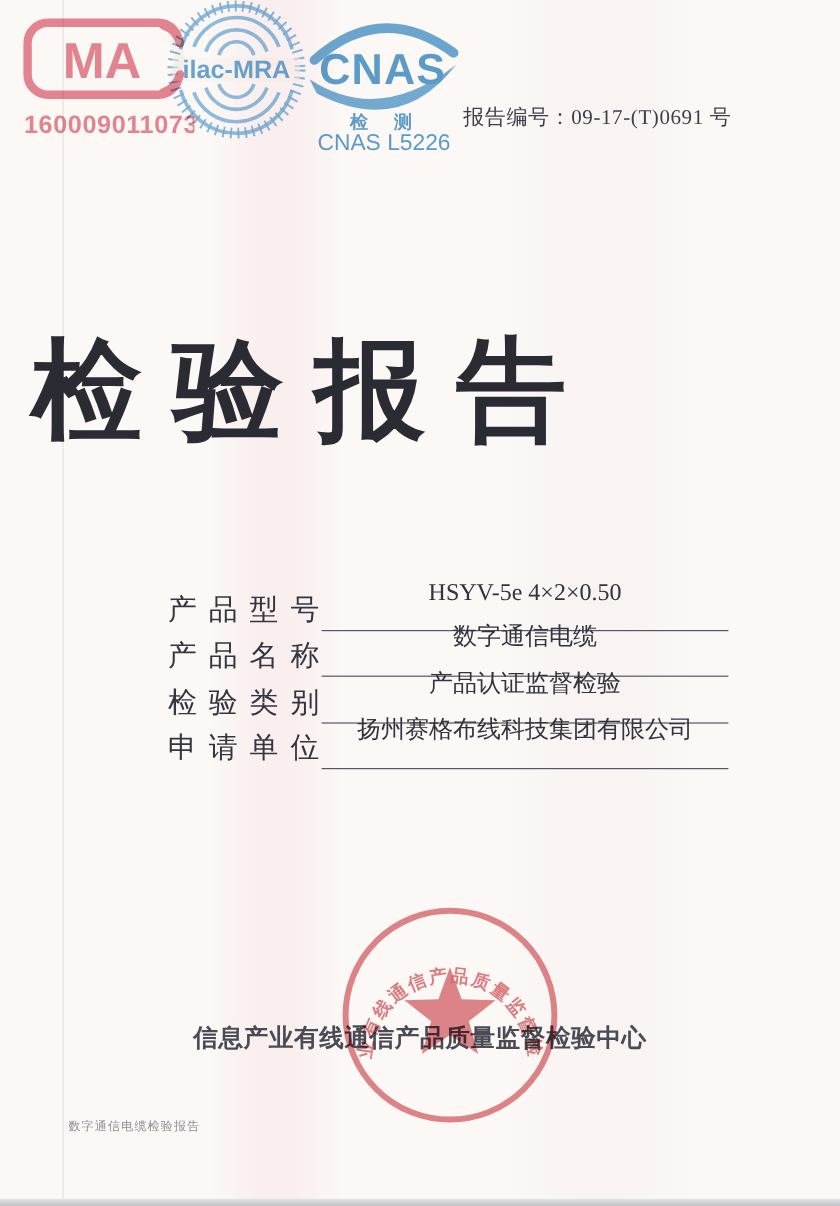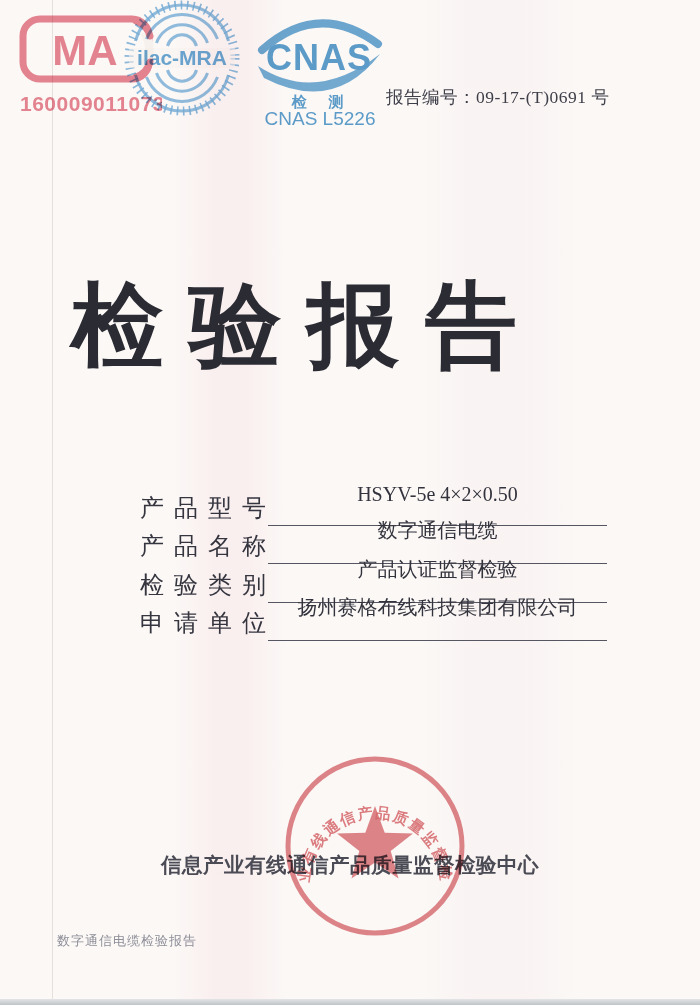--- a/index.html
+++ b/index.html
@@ -30,33 +30,33 @@
     background: rgba(205,195,190,0.45);
   }
   .bottom-strip {
     position: absolute; left: 0; bottom: 0; width: 700px; height: 6px;
     background: linear-gradient(180deg, #e3e5e7 0%, #bfc3c7 100%);
   }
 
   
   .stamp { position: absolute; mix-blend-mode: multiply; }
   .stamp-cma   { left: 14px;  top: 12px; opacity: 0.92; }
-  .stamp-ilac  { left: 121px; top: 0px;  opacity: 0.9; }
+  .stamp-ilac  { left: 136px; top: 0px;  opacity: 0.9; }
   .stamp-cnas  { left: 254px; top: 8px;  opacity: 0.92; }
 
   .report-no {
     position: absolute; left: 386px; top: 85px;
     font-size: 17.5px; color: #3e3e48; letter-spacing: 0.5px;
     white-space: nowrap;
   }
 
   
   .title {
     position: absolute; left: 0; top: 272px; width: 588px;
-    text-align: center;
+    text-align: left;
     font-size: 92px; font-weight: bold; color: #2b2b33;
     letter-spacing: 26px; padding-left: 26px;
     line-height: 108px;
     font-family: "Liberation Serif", serif;
   }
 
   
   .form {
     position: absolute; left: 140px; top: 487px; width: 467px;
   }
@@ -86,21 +86,21 @@
     letter-spacing: 0.5px; z-index: 1;
   }
   .seal {
     position: absolute; left: 280px; top: 751px;
     z-index: 2; mix-blend-mode: multiply; opacity: 0.9;
   }
 
   
   .footer-note {
     position: absolute; left: 57px; top: 932px;
-    font-size: 13px; color: #8e8e98; letter-spacing: 1px;
+    font-size: 10px; color: #8e8e98; letter-spacing: 1px;
   }
 </style>
 </head>
 <body>
 
 <div class="page">
 
   <div class="scan-band-1"></div>
   <div class="scan-band-2"></div>
   <div class="scan-edge-left"></div>

